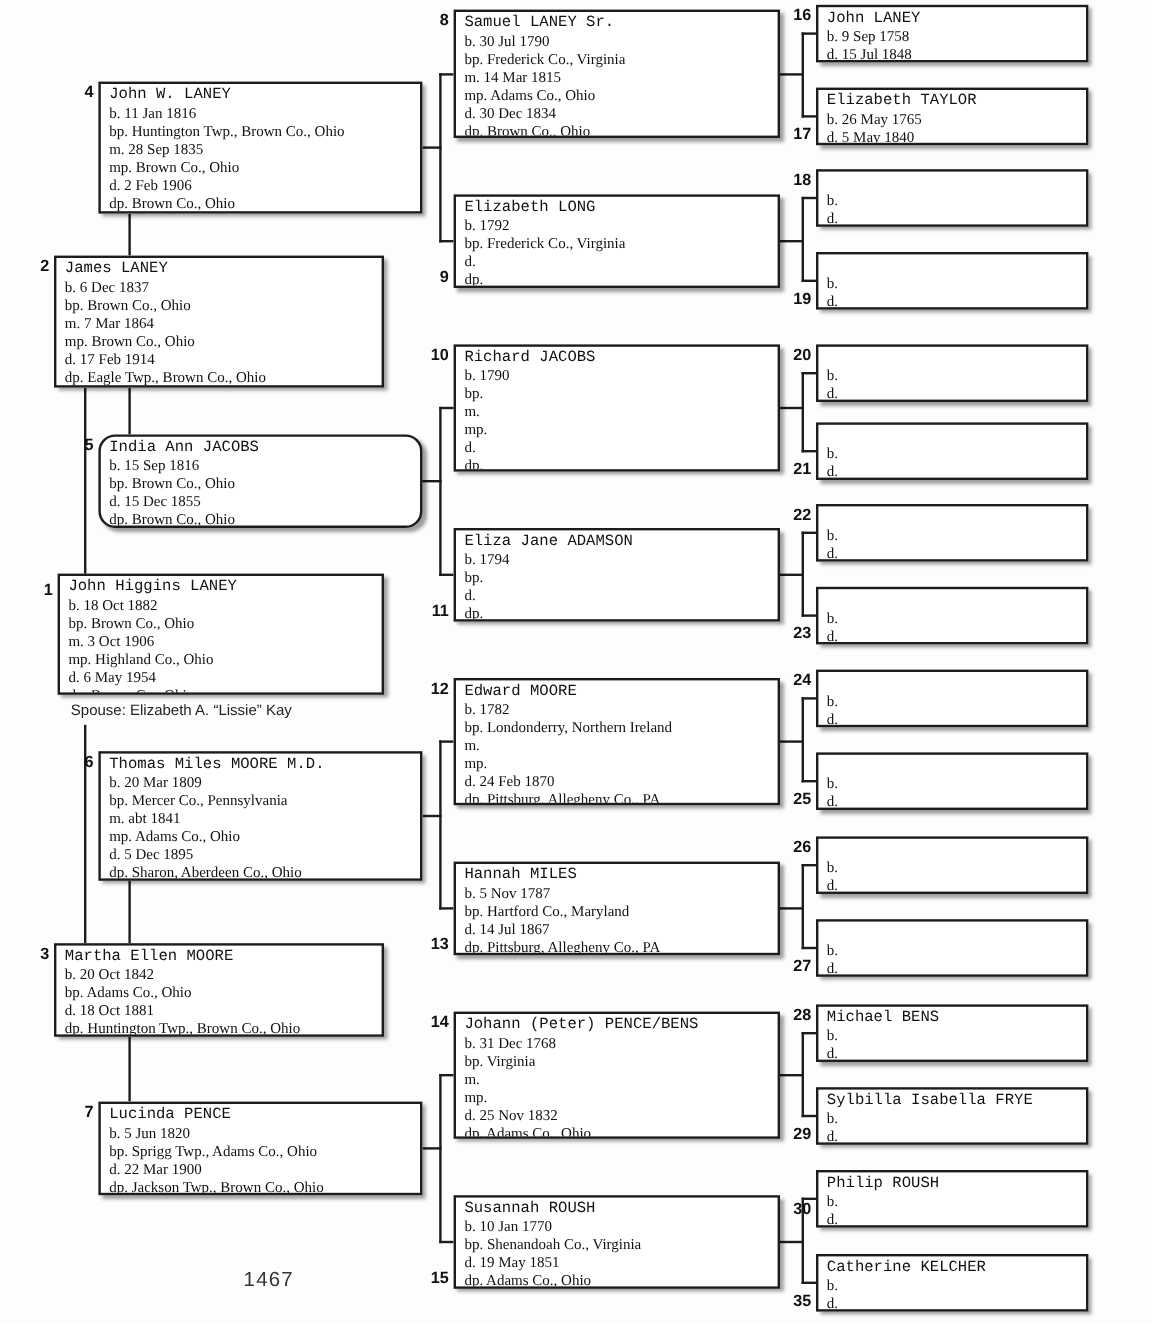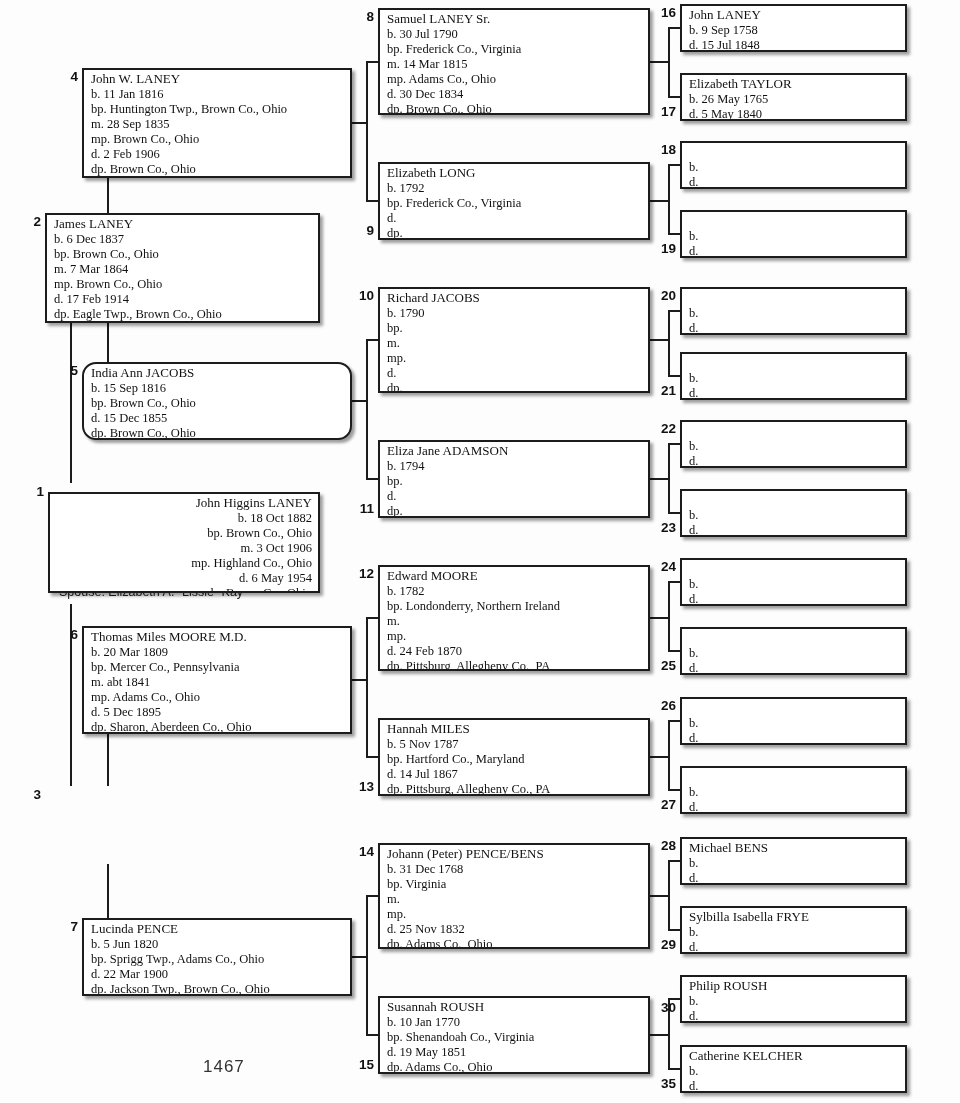--- a/index.html
+++ b/index.html
@@ -14,21 +14,21 @@
   .pbox{
     position:absolute;
     background:#fff;
     border:2px solid #1c1c1c;
     box-shadow:3px 3px 3px rgba(0,0,0,0.38);
     padding:1px 6px 0 7px;
     box-sizing:border-box;
     overflow:hidden;
   }
   .pname{
-    font-family:Liberation Serif, serif;
+    font-family:Liberation Mono, monospace;
     font-size:13px;line-height:16px;
     color:#111;white-space:nowrap;
     height:16px;
   }
   .pfield{
     font-family:"Liberation Serif",serif;
     font-size:12.5px;line-height:15px;
     color:#111;white-space:nowrap;
   }
   .pnum{
@@ -102,40 +102,47 @@
     <div class="line" style="left: 668px; top: 720px; width: 12px; height: 2px;"></div>
     <div class="line" style="left: 668px; top: 789px; width: 12px; height: 2px;"></div>
     <div class="line" style="left: 650px; top: 895px; width: 20px; height: 2px;"></div>
     <div class="line" style="left: 668px; top: 860px; width: 2px; height: 71px;"></div>
     <div class="line" style="left: 668px; top: 860px; width: 12px; height: 2px;"></div>
     <div class="line" style="left: 668px; top: 929px; width: 12px; height: 2px;"></div>
     <div class="line" style="left: 650px; top: 1034px; width: 20px; height: 2px;"></div>
     <div class="line" style="left: 668px; top: 998px; width: 2px; height: 72px;"></div>
     <div class="line" style="left: 668px; top: 998px; width: 12px; height: 2px;"></div>
     <div class="line" style="left: 668px; top: 1068px; width: 12px; height: 2px;"></div>
-    <div class="pbox" style="left: 48px; top: 492px; width: 272px; height: 101px; text-align: right;">
+    <div class="pbox" style="left: 48px; top: 478px; width: 272px; height: 101px;">
       <div class="pname">John Higgins LANEY</div>
       <div class="pfield">b. 18 Oct 1882</div>
       <div class="pfield">bp. Brown Co., Ohio</div>
       <div class="pfield">m. 3 Oct 1906</div>
       <div class="pfield">mp. Highland Co., Ohio</div>
       <div class="pfield">d. 6 May 1954</div>
       <div class="pfield">dp. Brown Co., Ohio</div>
     </div>
     <div class="pnum" style="left: 14px; top: 484px;">1</div>
     <div class="pbox" style="left: 45px; top: 213px; width: 275px; height: 110px;">
       <div class="pname">James LANEY</div>
       <div class="pfield">b. 6 Dec 1837</div>
       <div class="pfield">bp. Brown Co., Ohio</div>
       <div class="pfield">m. 7 Mar 1864</div>
       <div class="pfield">mp. Brown Co., Ohio</div>
       <div class="pfield">d. 17 Feb 1914</div>
       <div class="pfield">dp. Eagle Twp., Brown Co., Ohio</div>
     </div>
     <div class="pnum" style="left: 11px; top: 214px;">2</div>
+    <div class="pbox" style="left: 45px; top: 786px; width: 275px; height: 78px;">
+      <div class="pname">Martha Ellen MOORE</div>
+      <div class="pfield">b. 20 Oct 1842</div>
+      <div class="pfield">bp. Adams Co., Ohio</div>
+      <div class="pfield">d. 18 Oct 1881</div>
+      <div class="pfield">dp. Huntington Twp., Brown Co., Ohio</div>
+    </div>
     <div class="pnum" style="left: 11px; top: 787px;">3</div>
     <div class="pbox" style="left: 82px; top: 68px; width: 270px; height: 110px;">
       <div class="pname">John W. LANEY</div>
       <div class="pfield">b. 11 Jan 1816</div>
       <div class="pfield">bp. Huntington Twp., Brown Co., Ohio</div>
       <div class="pfield">m. 28 Sep 1835</div>
       <div class="pfield">mp. Brown Co., Ohio</div>
       <div class="pfield">d. 2 Feb 1906</div>
       <div class="pfield">dp. Brown Co., Ohio</div>
     </div>

